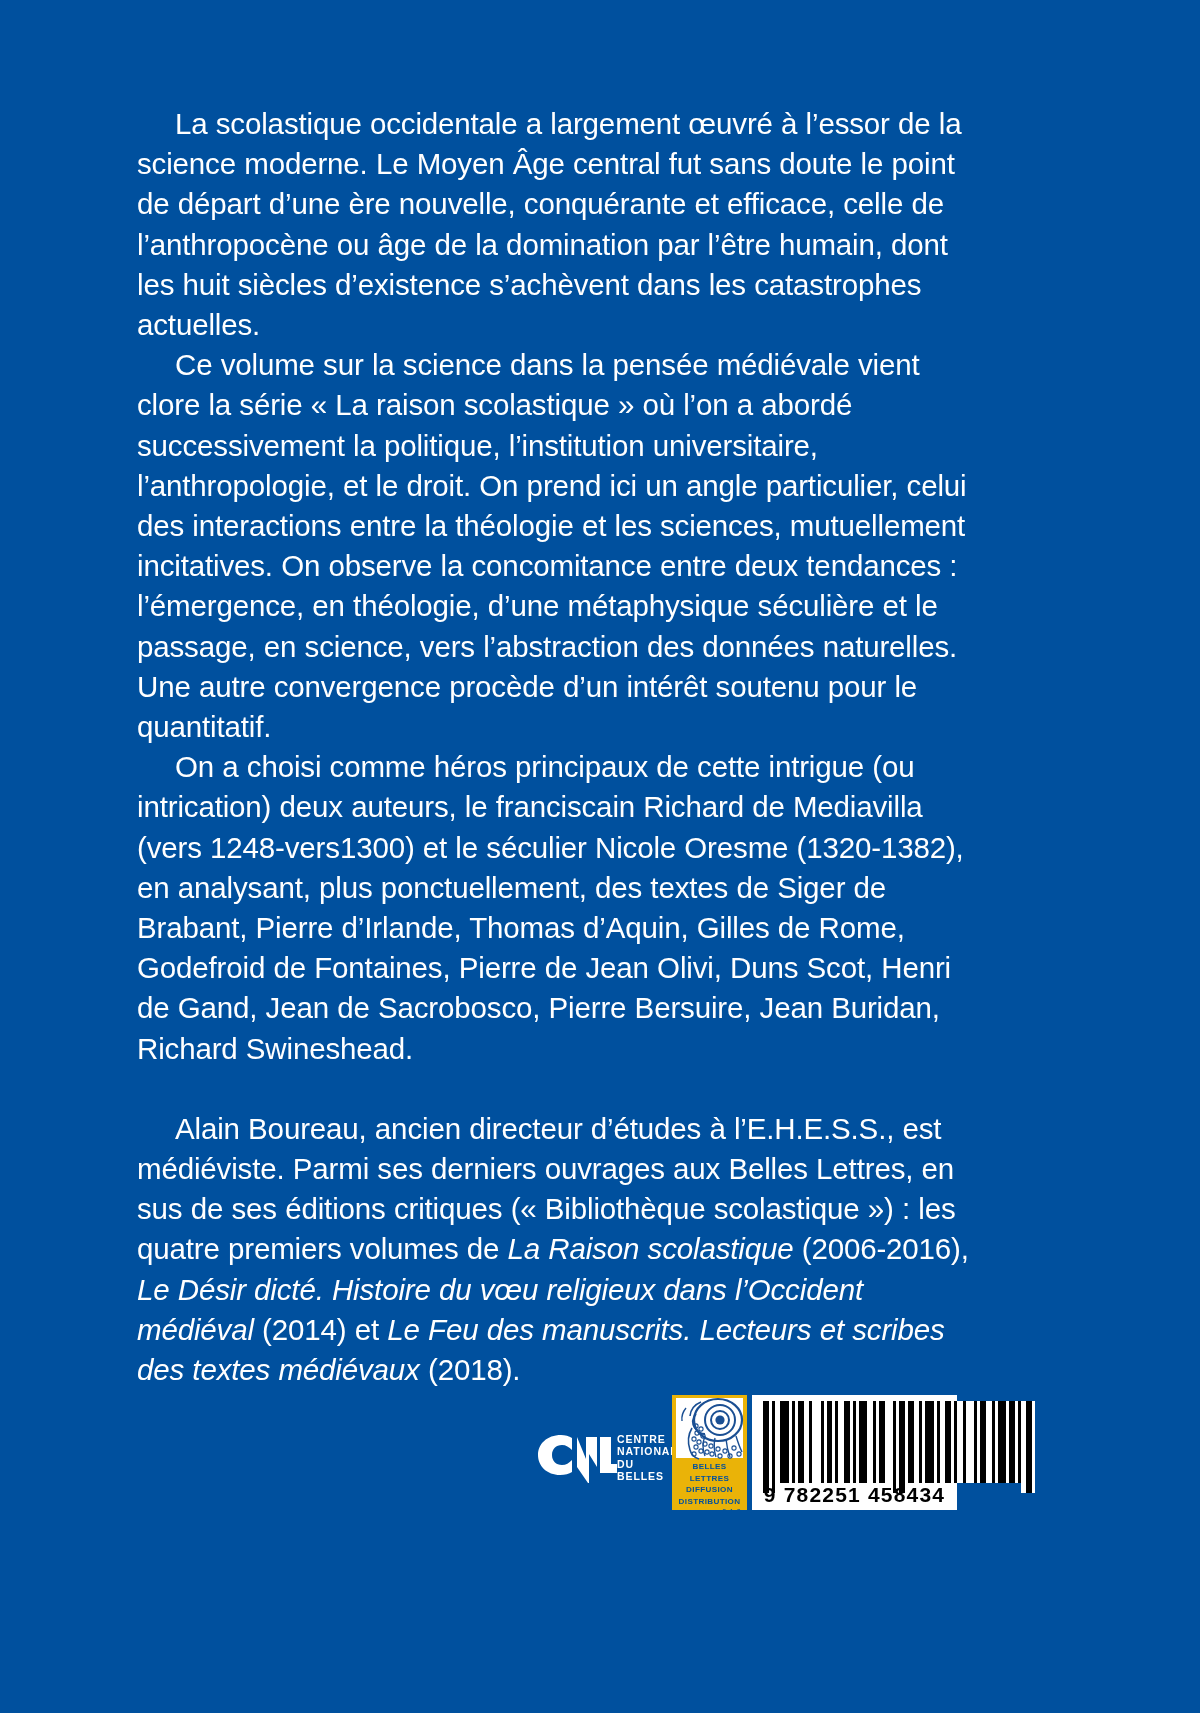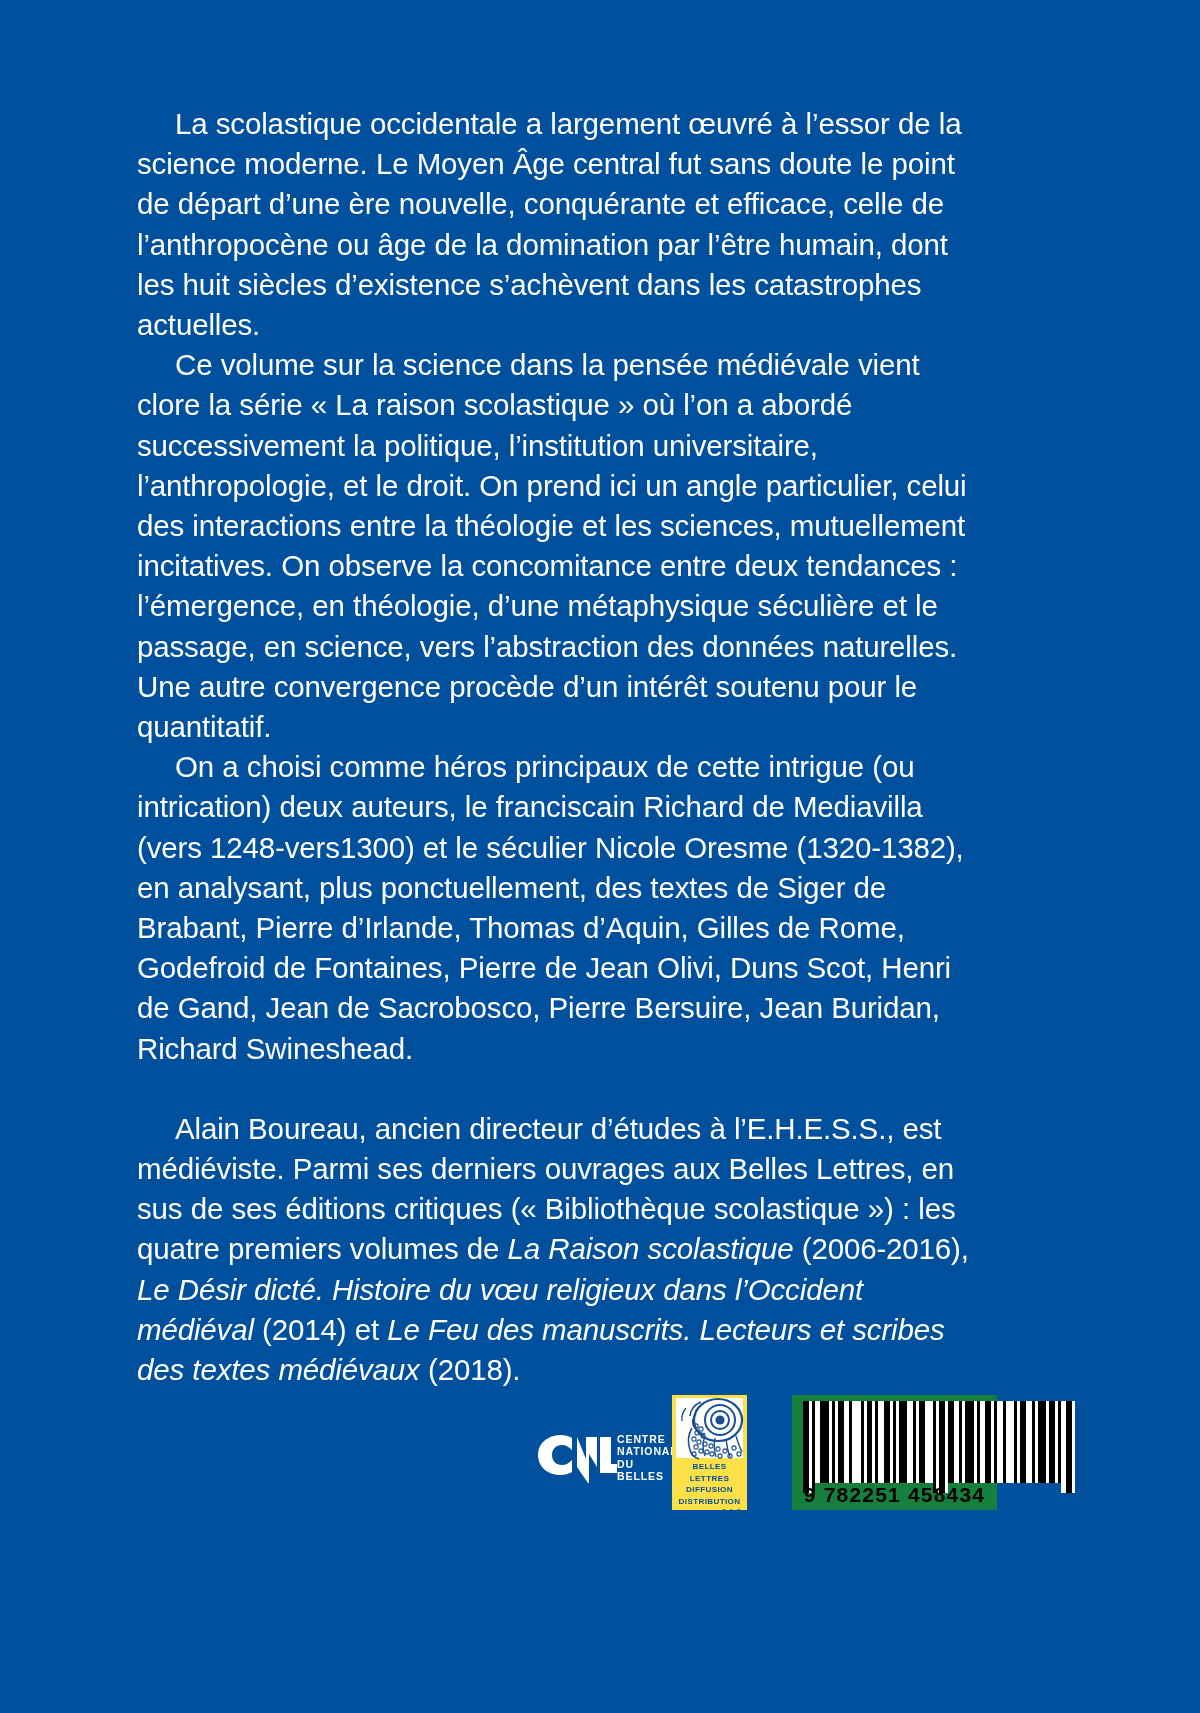--- a/index.html
+++ b/index.html
@@ -84,21 +84,21 @@
     letter-spacing: 0.9px;
   }
 
   
   #bl-logo {
     position: absolute;
     left: 672px;
     top: 1395px;
     width: 75px;
     height: 115px;
-    background: #fde047;
+    background: #eab308;
     overflow: hidden;
   }
   #bl-owl {
     position: absolute;
     left: 2px;
     top: 1px;
   }
   #bl-words {
     position: absolute;
     left: 0px;
@@ -120,22 +120,21 @@
     padding-right: 3px;
   }
 
   
   #barcode-box {
     position: absolute;
     left: 752px;
     top: 1395px;
     width: 205px;
     height: 115px;
-    background: #15803d;
-    margin-left: 40px;
+    background: #ffffff;
   }
   #barcode-bars {
     position: absolute;
     left: 11px;
     top: 6px;
     height: 82px;
     display: flex;
     align-items: flex-start;
   }
   #barcode-bars span {

